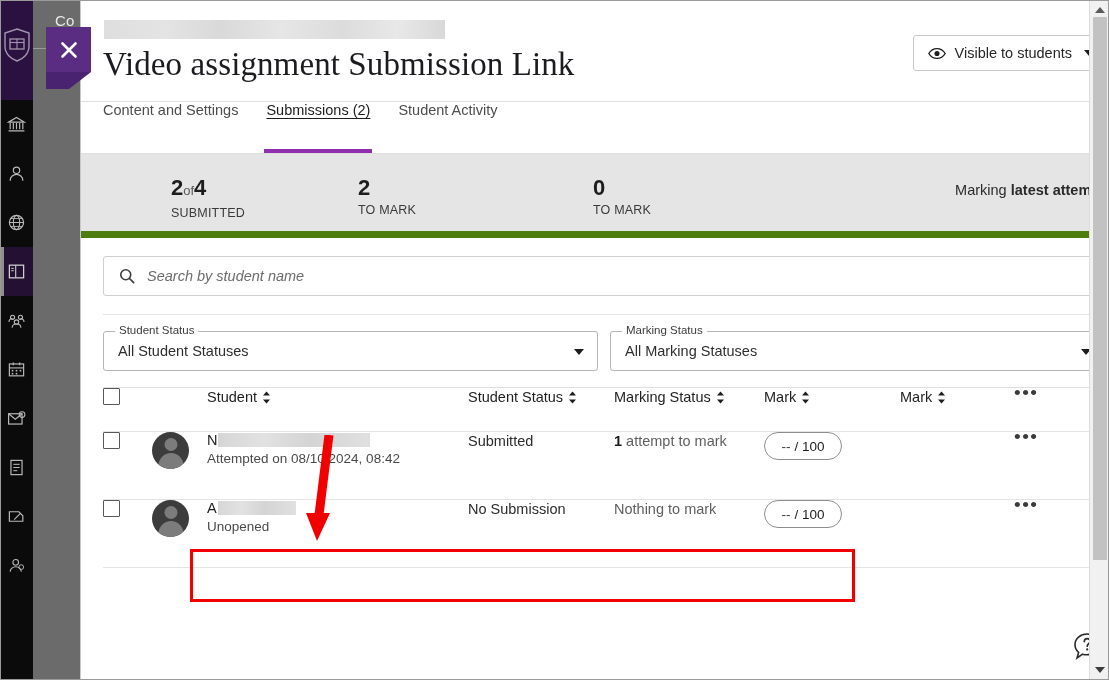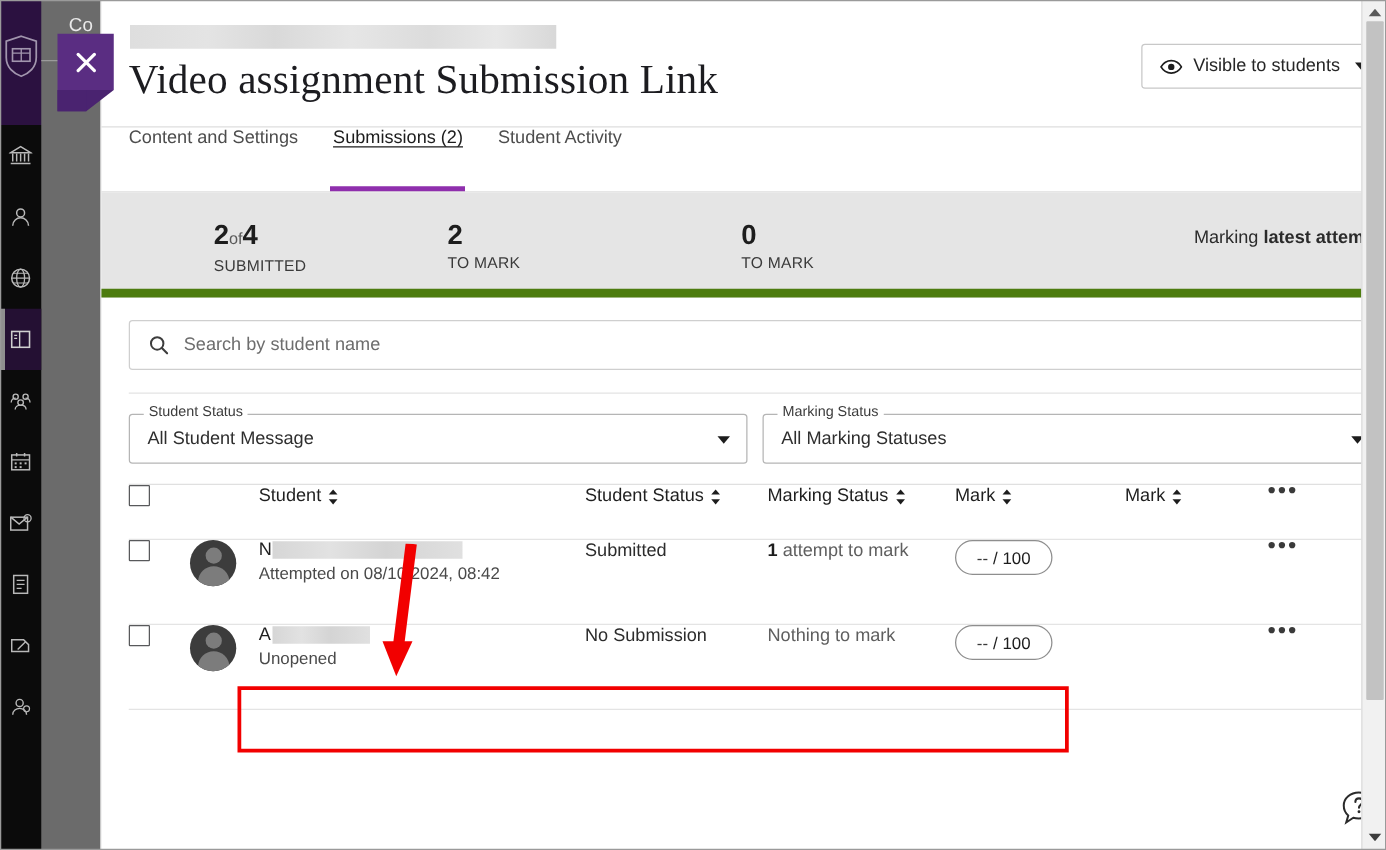--- a/index.html
+++ b/index.html
@@ -198,20 +198,21 @@
     display: flex; align-items: center;
   }
   #search-box svg { width: 16px; height: 16px; margin: 0 12px 0 15px; display:block; }
   #search-input {
     flex: 1;
     border: 0; outline: 0;
     font-family: "Liberation Sans", sans-serif;
     font-size: 14.5px; color: #0f766e;
     background: transparent;
     padding-right: 12px;
+    font-style: italic;
   }
   #search-input::placeholder { color: #6d6d6d; }
   #search-divider {
     margin: 18px 22px 0 22px;
     height: 1px; background: #e3e3e3;
   }
 
   
   #filters {
     display: flex; gap: 12px;
@@ -538,21 +539,21 @@
           <line x1="11.8" y1="11.8" x2="16.5" y2="16.5" stroke="#3d3d3d" stroke-width="1.9" stroke-linecap="round"></line>
         </svg>
         <input id="search-input" type="text" placeholder="Search by student name" style="">
       </div>
     </div>
     <div id="search-divider"></div>
 
     <div id="filters">
       <div class="sel-field">
         <span class="legend">Student Status</span>
-        <span class="val">All Student Message</span>
+        <span class="val">All Student Statuses</span>
         <span class="caret"></span>
       </div>
       <div class="sel-field">
         <span class="legend">Marking Status</span>
         <span class="val">All Marking Statuses</span>
         <span class="caret"></span>
       </div>
     </div>
 
     <div id="filters-divider"></div>

